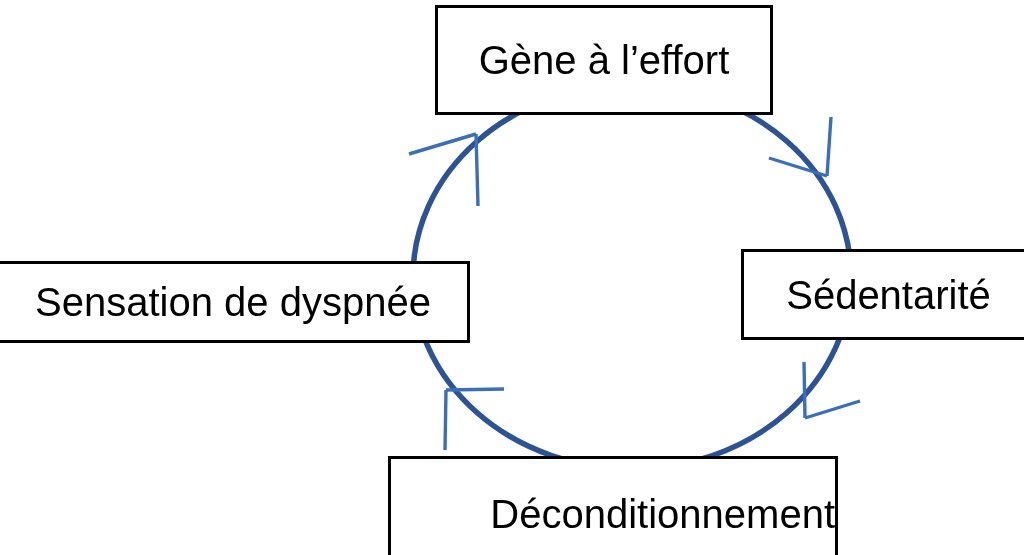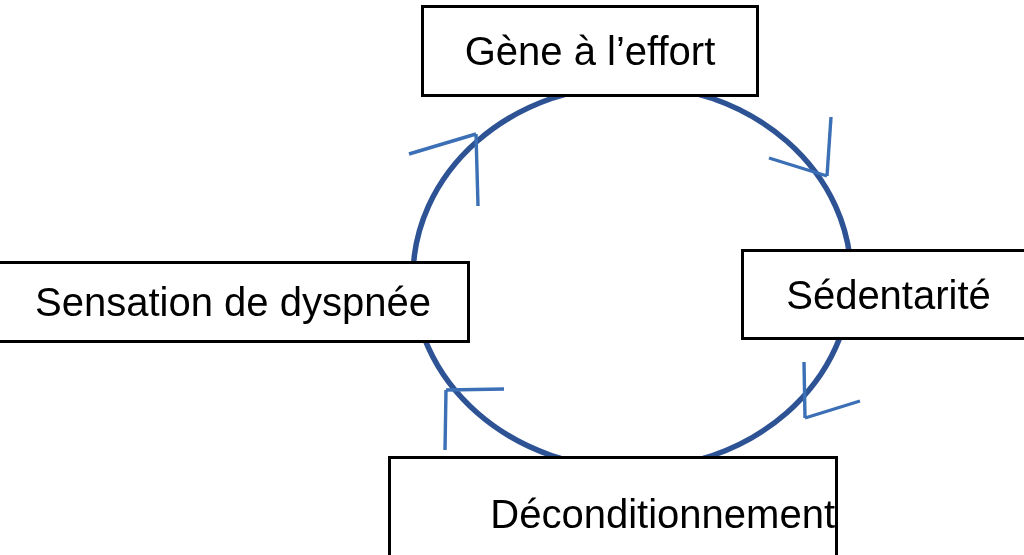--- a/index.html
+++ b/index.html
@@ -37,24 +37,24 @@
   }
   .node-label {
     color: #000000;
     font-size: 40px;
     line-height: 1;
     white-space: nowrap;
     font-weight: 400;
   }
   
   #node-gene {
-    left: 421px;
+    left: 435px;
     top: 5px;
     width: 338px;
-    height: 92px;
+    height: 110px;
   }
   
   #node-sedentarite {
     left: 741px;
     top: 249px;
     width: 295px;
     height: 91px;
   }
   #node-sedentarite .node-label {
   }

